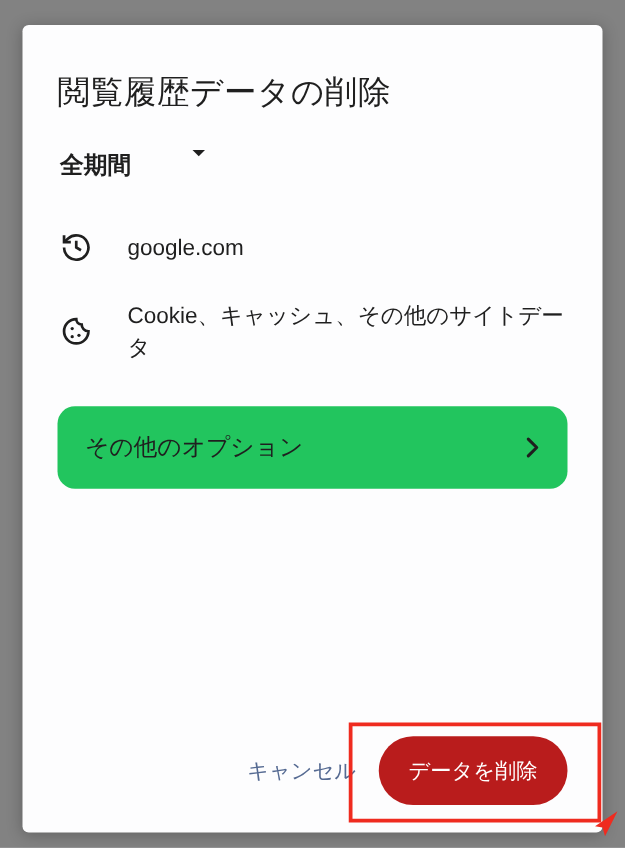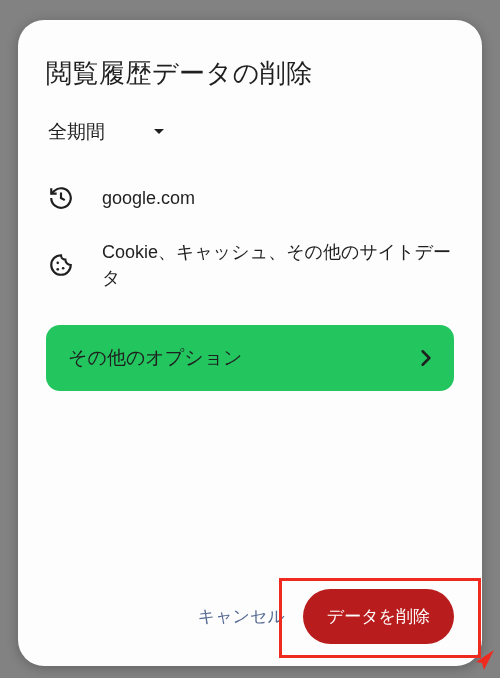--- a/index.html
+++ b/index.html
@@ -17,43 +17,43 @@
     inset: 0;
     background: #828282;
   }
   .dialog {
     position: absolute;
     left: 18px;
     right: 18px;
     top: 20px;
     bottom: 12px;
     background: #fdfdfe;
-    border-radius: 26px;
+    border-radius: 5px;
     box-shadow: 0 2px 12px rgba(0,0,0,0.25);
     padding: 32px 28px 22px 28px;
     box-sizing: border-box;
     display: flex;
     flex-direction: column;
     color: #1f1f1f;
   }
   .title {
     font-size: 26px;
     font-weight: 400;
     margin: 4px 0 22px 0;
     letter-spacing: 0.5px;
   }
   .dropdown {
     display: inline-flex;
-    align-items: center;
     gap: 48px;
     font-size: 19px;
     padding: 6px 2px 10px 2px;
     cursor: pointer;
     width: fit-content;
     color: #1f1f1f;
+    font-weight: bold;
   }
   .dropdown .caret {
     display: inline-flex;
   }
   .list {
     margin-top: 28px;
     display: flex;
     flex-direction: column;
     gap: 26px;
     justify-content: flex-end;

